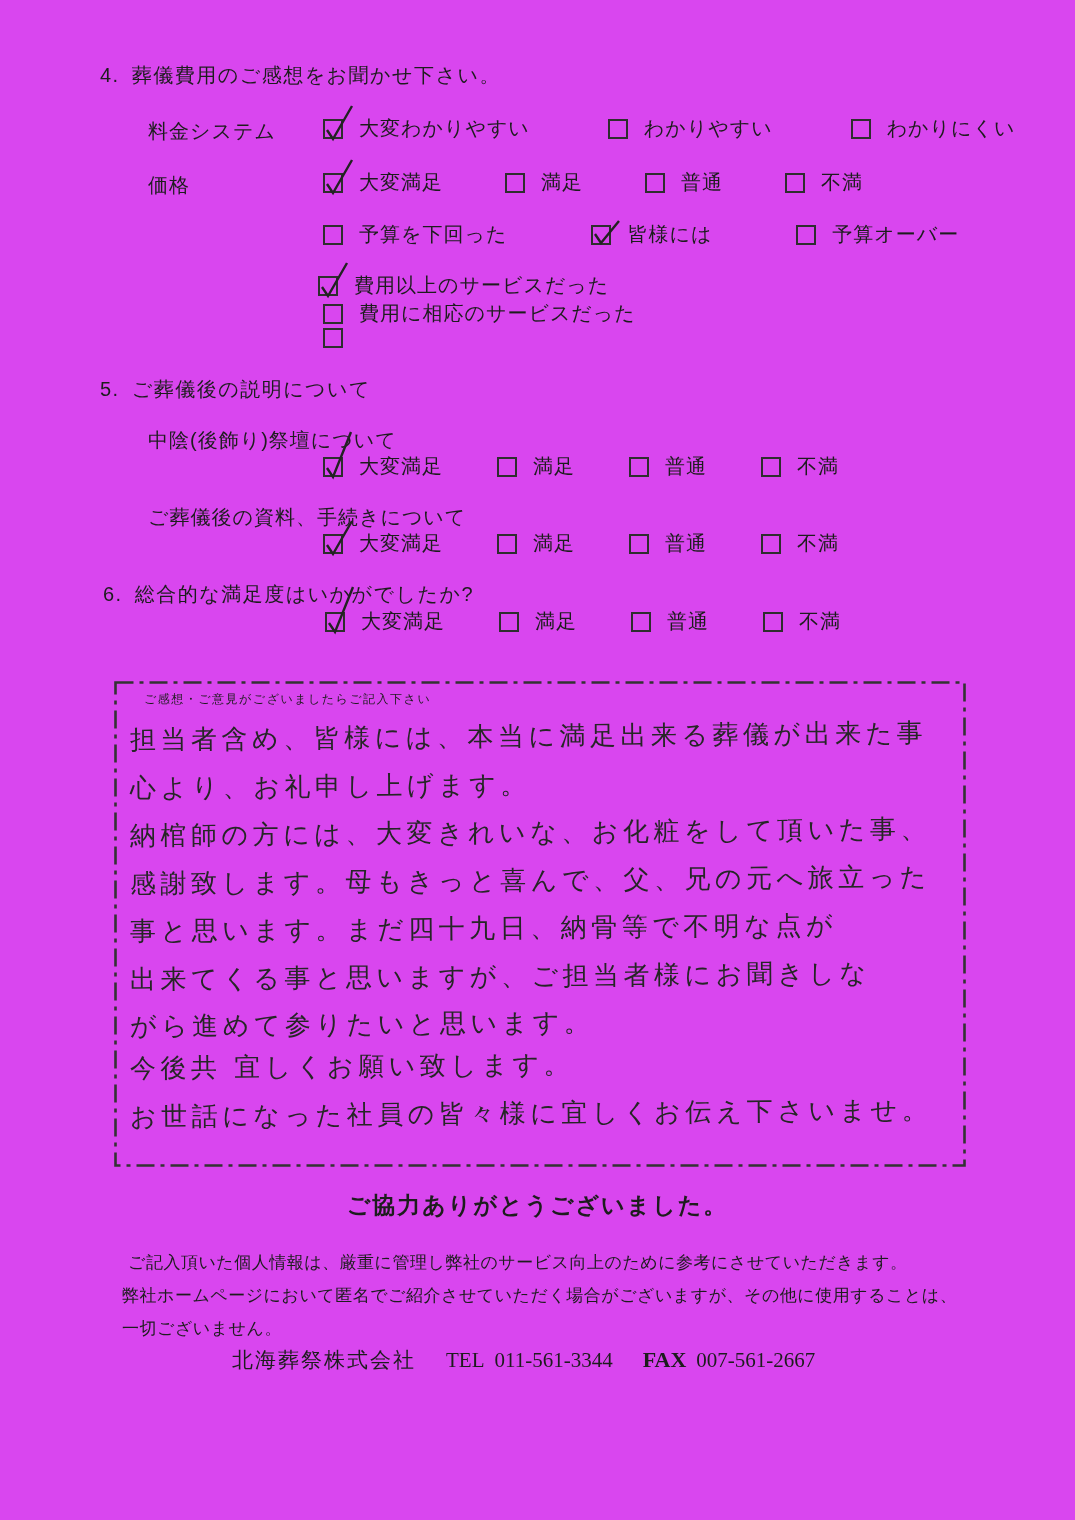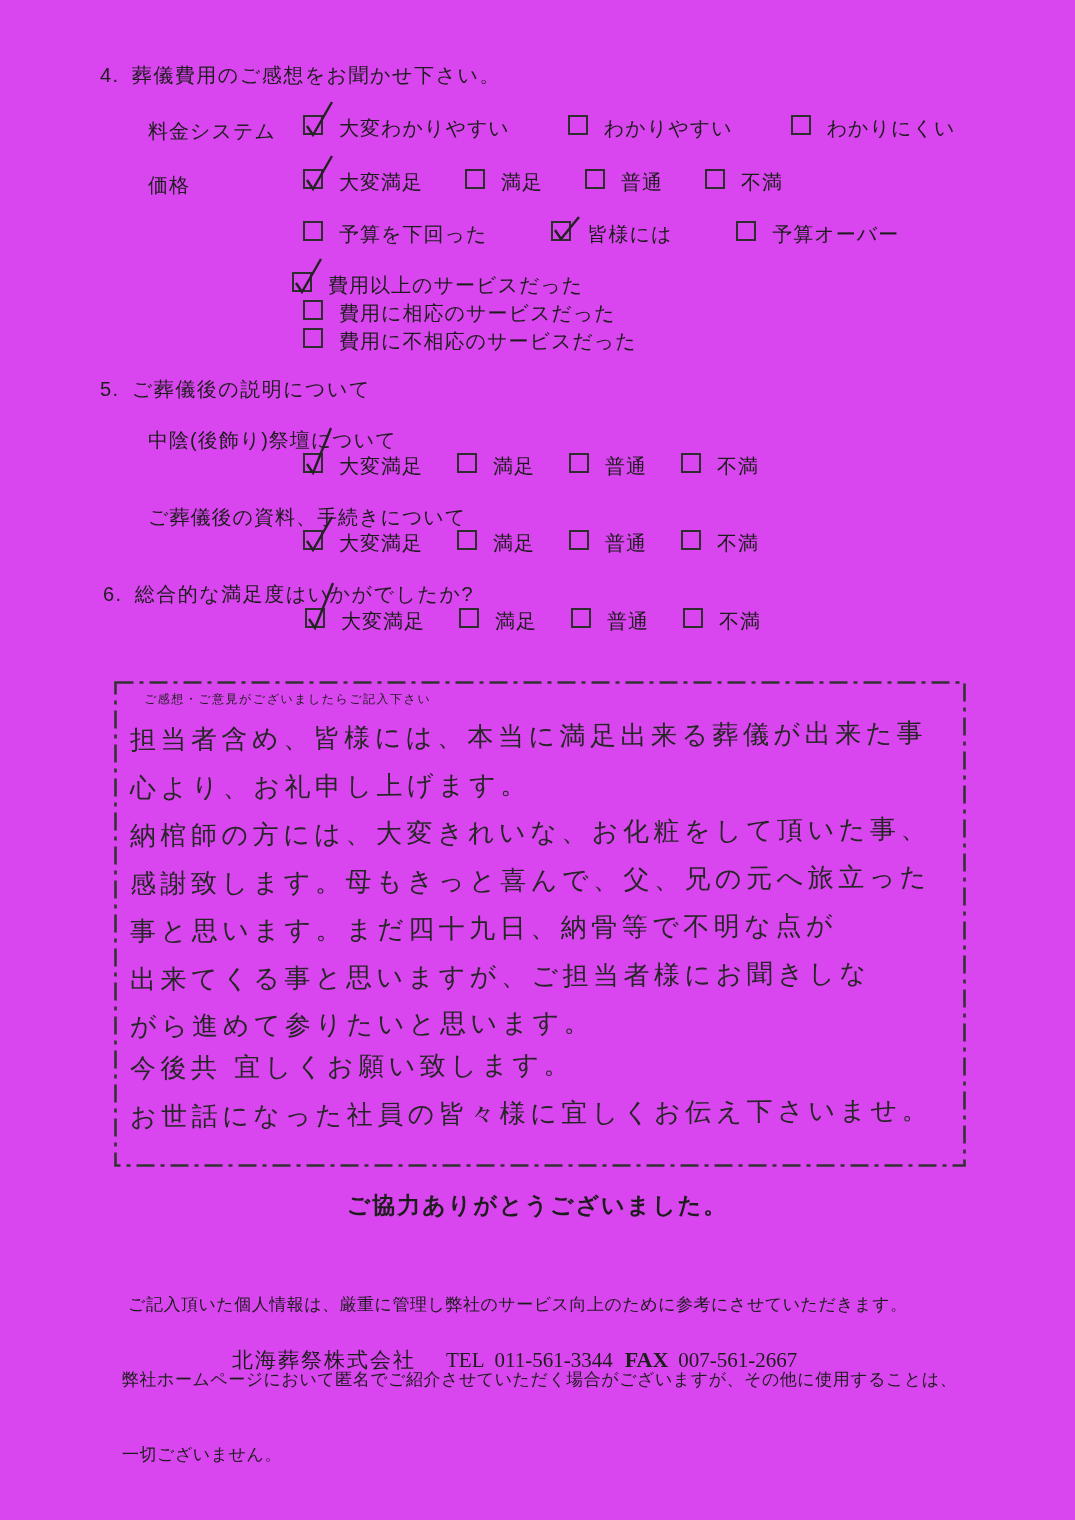--- a/index.html
+++ b/index.html
@@ -10,21 +10,21 @@
     background:#d946ef;
     font-family:"Liberation Sans","DejaVu Sans",sans-serif;
     color:#1d1d1d;
     overflow:hidden;
   }
   .abs{position:absolute;white-space:nowrap;}
   .sec-heading{font-size:20px;font-weight:500;letter-spacing:1.5px;}
   .sec-heading .num{margin-right:12px;}
   .row-label{font-size:20px;font-weight:500;letter-spacing:1px;}
   .opts{position:absolute;display:flex;align-items:center;white-space:nowrap;}
-  .opt{display:inline-flex;align-items:flex-start;}
+  .opt{display:inline-flex;align-items:center;margin-left:20px;}
   .cb{
     position:relative;
     width:20px;height:20px;
     border:2px solid #2e2e2e;
     box-sizing:border-box;
     background:transparent;
     flex:0 0 auto;
   }
   .cb svg{position:absolute;overflow:visible;pointer-events:none;}
   .tick{left:-3px;top:-19px;}
@@ -48,30 +48,30 @@
     color:#262626;white-space:nowrap;
     transform:rotate(-0.5deg);
     font-family:"DejaVu Sans",sans-serif;
   }
   .closing{
     position:absolute;left:0;top:1190px;width:100%;
     text-align:center;
     font-size:23px;font-weight:bold;letter-spacing:2px;
   }
   .privacy{position:absolute;left:122px;top:1246px;font-size:17px;font-weight:500;letter-spacing:0.5px;}
-  .privacy div{line-height:33px;white-space:nowrap;margin-top:42px;}
+  .privacy div{line-height:33px;white-space:nowrap;}
   .privacy div:first-child{padding-left:6px;}
   .footer{position:absolute;left:232px;top:1346px;white-space:nowrap;display:flex;align-items:center;}
   .footer .company{font-size:21px;font-weight:500;letter-spacing:2px;margin-right:30px;}
   .footer .tel-label,.footer .fax-label,.footer .tel-num,.footer .fax-num{
     font-family:"Liberation Serif","DejaVu Serif",serif;
     font-size:21px;
   }
   .footer .tel-label{margin-right:10px;}
-  .footer .tel-num{margin-right:12px;}
+  .footer .tel-num{margin-right:30px;}
   .footer .fax-label{font-weight:bold;margin-right:10px;font-size:22px;}
 </style>
 </head>
 <body>
 
 <div class="page">
 
   <div class="abs sec-heading" style="left:100px;top:62px">
     <span class="num">4.</span><span>葬儀費用のご感想をお聞かせ下さい。</span>
   </div>
@@ -132,40 +132,39 @@
           </svg>
       </span>
       <span class="opt-label">皆様には</span>
     </span>
     <span class="opt">
       <span class="cb"></span>
       <span class="opt-label">予算オーバー</span>
     </span>
   </div>
 
-  <div class="opts" style="left:292px;top:272px">
+  <div class="opts" style="left:298px;top:272px">
     <span class="opt">
       <span class="cb">
         <svg class="tick" width="34" height="44" viewBox="0 0 34 44">
             <polyline points="5,28 11,37 30,4" fill="none" stroke="#222" stroke-width="2.4"></polyline>
           </svg>
       </span>
       <span class="opt-label">費用以上のサービスだった</span>
     </span>
   </div>
   <div class="opts" style="left:303px;top:300px">
     <span class="opt">
       <span class="cb"></span>
       <span class="opt-label">費用に相応のサービスだった</span>
     </span>
   </div>
   <div class="opts" style="left:303px;top:328px">
     <span class="opt">
       <span class="cb"></span>
-      <span class="opt-label">費用に不相応のサービスだった</span>
     </span>
   </div>
 
   <div class="abs sec-heading" style="left:100px;top:376px">
     <span class="num">5.</span><span>ご葬儀後の説明について</span>
   </div>
 
   <div class="abs row-label" style="left:148px;top:427px">中陰(後飾り)祭壇について</div>
   <div class="opts" style="left:303px;top:453px;gap:34px">
     <span class="opt">

